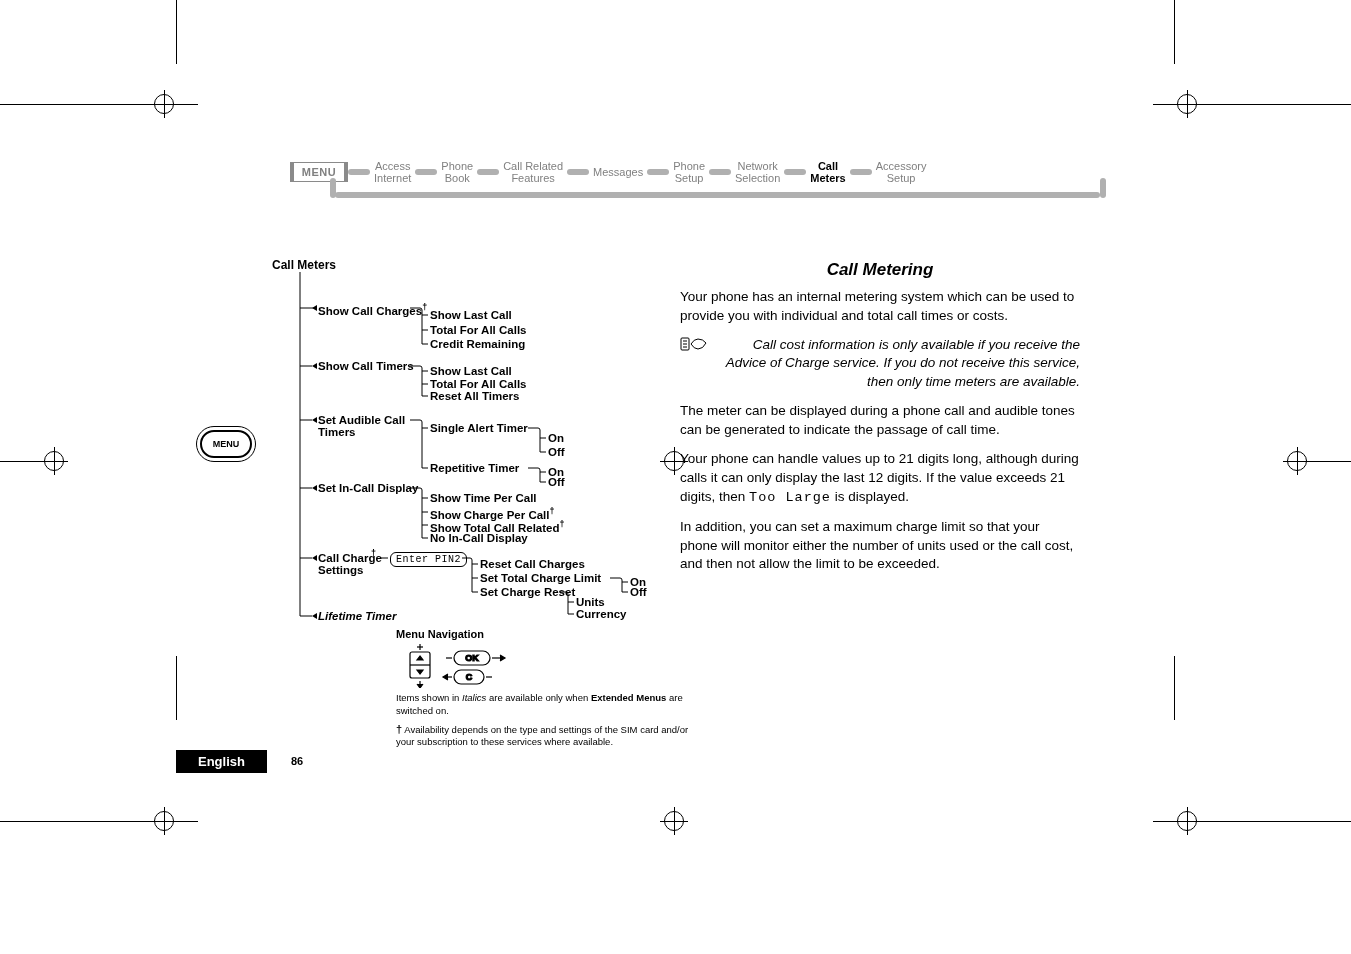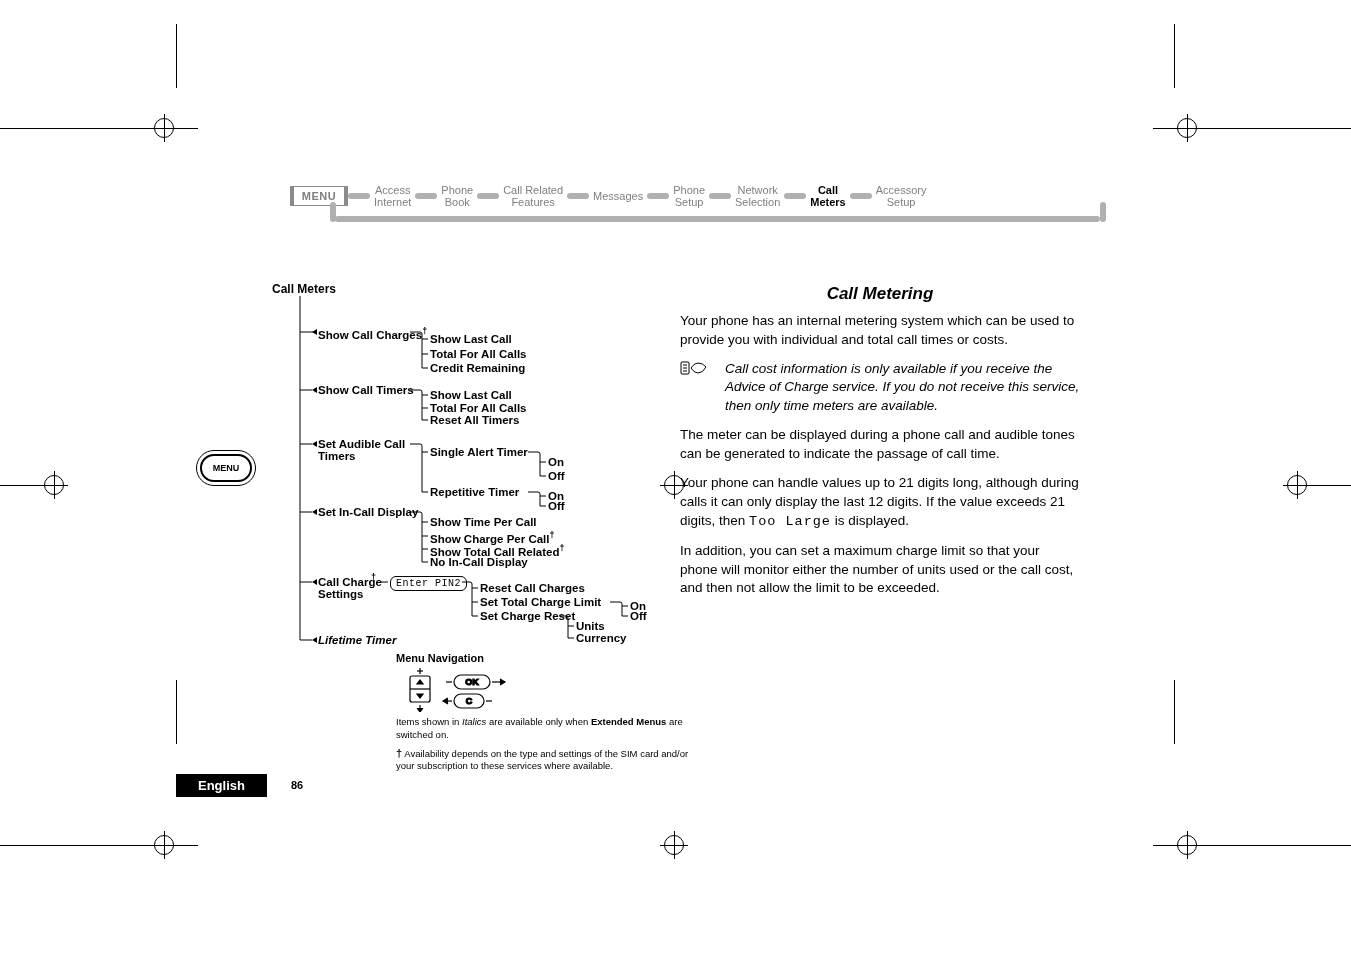--- a/index.html
+++ b/index.html
@@ -1,17 +1,17 @@
 <!DOCTYPE html>
 <html><head>
 <meta charset="utf-8">
 <style>
   * { box-sizing: border-box; margin: 0; padding: 0; }
   html, body { width: 1351px; height: 954px; background: #fff; font-family: Arial, Helvetica, sans-serif; color: #000; }
-  .page { position: relative; width: 1351px; height: 720px; margin-top: 24px; }
+  .page { position: relative; width: 1351px; height: 720px; }
   .reg-line-h { position: absolute; height: 1px; background: #000; }
   .reg-line-v { position: absolute; width: 1px; background: #000; }
   .crosshair { position: absolute; width: 28px; height: 28px; }
   .crosshair::before, .crosshair::after { content: ""; position: absolute; background: #000; }
   .crosshair::before { left: 0; right: 0; top: 50%; height: 1px; }
   .crosshair::after  { top: 0; bottom: 0; left: 50%; width: 1px; }
   .crosshair-ring { position: absolute; top: 4px; left: 4px; width: 20px; height: 20px; border: 1px solid #000; border-radius: 50%; }
 
   
   .menu-bar { position: absolute; left: 290px; top: 156px; width: 800px; height: 48px; }
@@ -42,21 +42,21 @@
   .nav-panel svg { display: block; }
   .nav-note { font-size: 9.5px; line-height: 1.35; margin-top: 4px; }
   .nav-note b { font-weight: bold; }
   .nav-note i { font-style: italic; font-weight: normal; }
   .nav-note .dag { font-weight: bold; font-size: 11px; }
 
   
   .rcol { position: absolute; left: 680px; top: 258px; width: 400px; font-size: 13.5px; line-height: 1.4; }
   .rcol h2 { font-size: 17px; font-style: italic; font-weight: bold; margin-bottom: 6px; text-align: center; }
   .rcol p { margin-bottom: 10px; }
-  .note-row { display: flex; gap: 17px; margin-bottom: 10px; }
+  .note-row { display: flex; gap: 4px; margin-bottom: 10px; text-align: right; }
   .note-icon { flex: 0 0 auto; }
   .note-text { font-style: italic; }
   .pixelfont { font-family: "Courier New", monospace; letter-spacing: 1px; font-style: normal; }
 
   
   .footer { position: absolute; left: 176px; top: 749px; height: 24px; display: flex; align-items: center; }
   .footer-black { background: #000; color: #fff; font-size: 13px; font-weight: bold; padding: 4px 22px; }
   .footer-pg { font-size: 11px; font-weight: bold; margin-left: 24px; text-align: center; }
 </style>
 </head>

